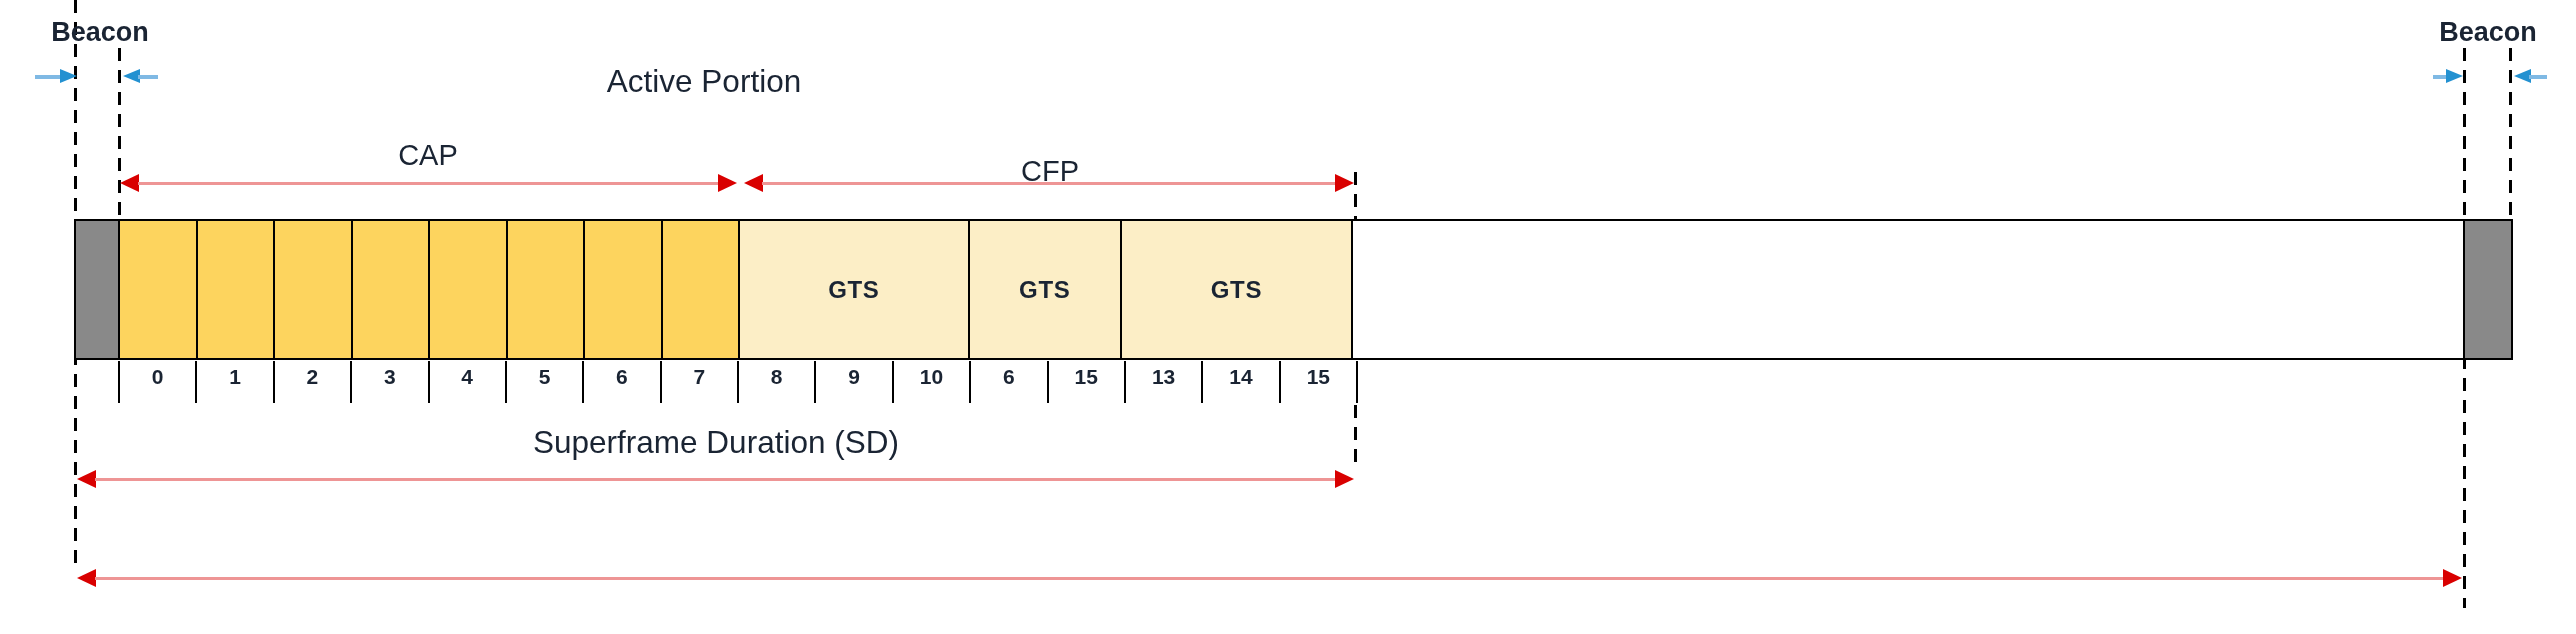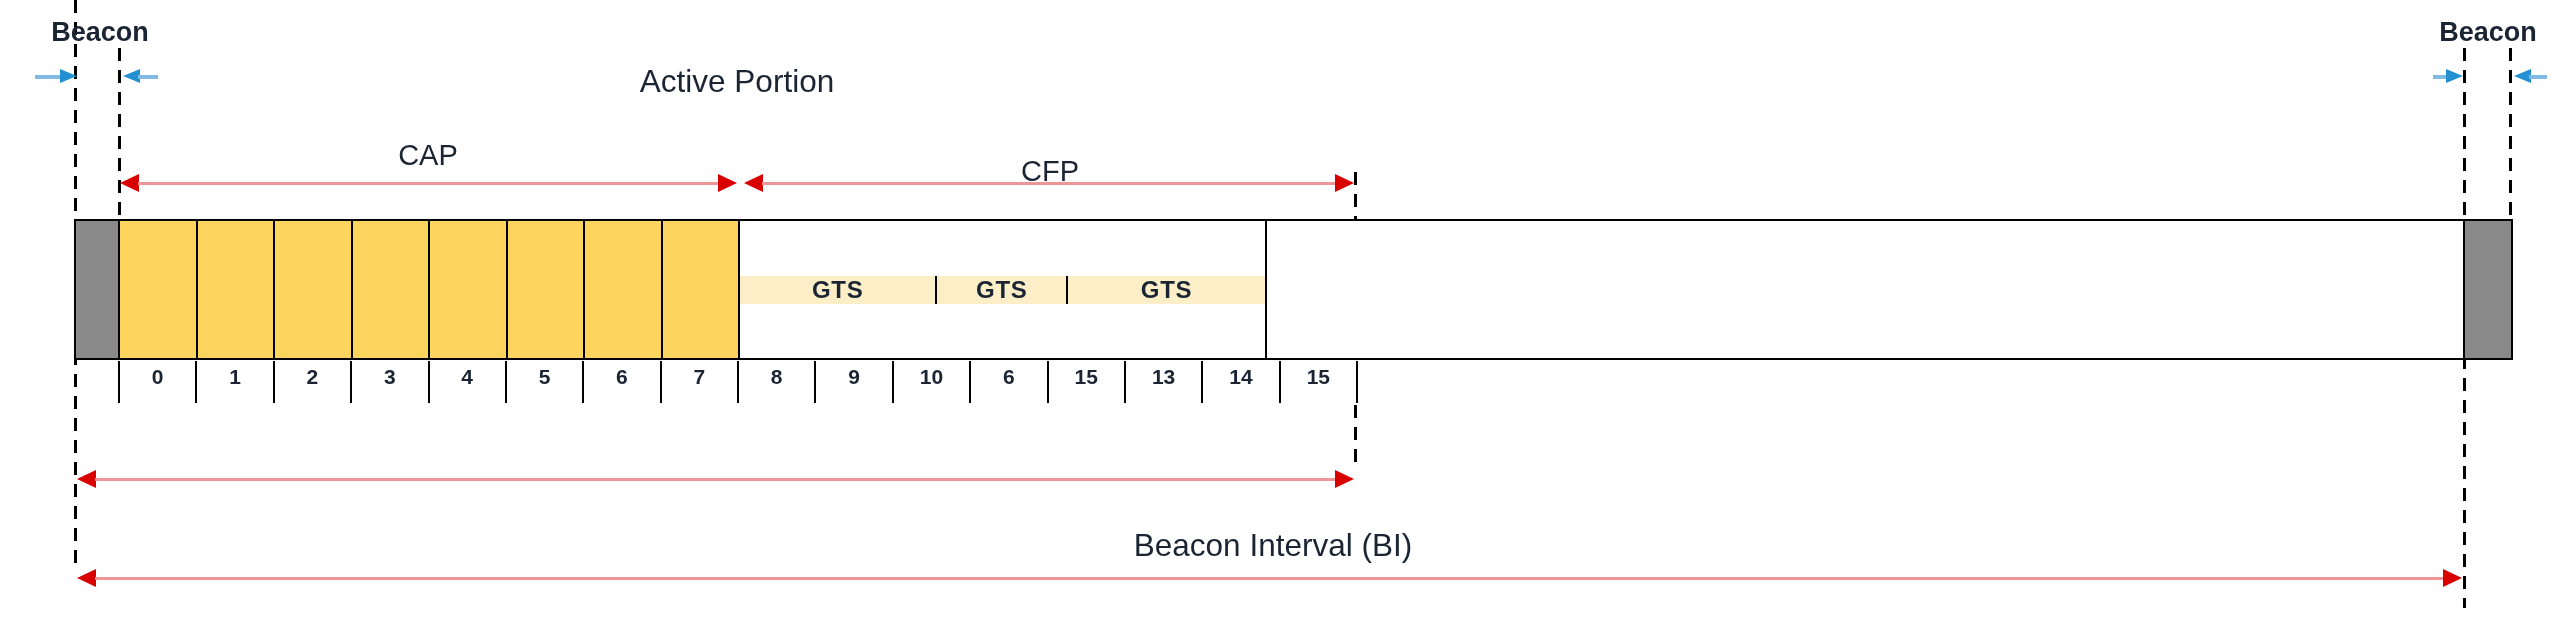--- a/index.html
+++ b/index.html
@@ -16,21 +16,21 @@
   #dl-left-inner {left:118px;top:48px;height:173px;}
   #dl-sd-top     {left:1354px;top:172px;height:48px;}
   #dl-sd-bottom  {left:1354px;top:405px;height:64px;}
   #dl-right-inner{left:2463px;top:48px;height:560px;}
   #dl-right-outer{left:2509px;top:48px;height:173px;}
   
   .lbl{position:absolute;text-align:center;white-space:nowrap;}
   .lbl.bold{font-weight:700;}
   #beacon-left   {left:23px;width:154px;top:17px;font-size:27px;}
   #beacon-right  {left:2411px;width:154px;top:17px;font-size:27px;}
-  #active-portion{left:597px;width:280px;top:63px;font-size:31.5px;}
+  #active-portion{left:564px;width:280px;top:63px;font-size:31.5px;}
   #inactive-portion{left:1773px;width:280px;top:63px;font-size:31.5px;}
   #cap-label{left:358px;width:140px;top:139px;font-size:29px;}
   #cfp-label{left:980px;width:140px;top:139px;font-size:29px;margin-top:16px;}
   #sd-label{left:506px;width:420px;top:424px;font-size:31.5px;}
   #bi-label{left:1063px;width:420px;top:527px;font-size:31.5px;}
   
   .arrow{position:absolute;height:18px;}
   .arrow .line{position:absolute;top:7.7px;height:3.5px;background:var(--red_line,#ee9595);left:18px;right:18px;}
   .arrow .tri-l{position:absolute;left:0;top:0;width:0;height:0;
     border-top:9px solid transparent;border-bottom:9px solid transparent;
@@ -58,21 +58,21 @@
     border:2.8px solid var(--border,#000);box-sizing:border-box;
     display:flex;background:#fff;
   }
   #bar .seg{height:100%;box-sizing:border-box;}
   .beacon-block{background:var(--beacon_block,#898989);}
   #beacon-block-left {width:44px;border-right:2.8px solid var(--border,#000);}
   #beacon-block-right{width:46px;}
   #cap-region{width:620px;border-right:2.8px solid var(--border,#000);display:flex;}
   #cap-region .slot{flex:1;background:var(--cap_slot,#fdd45e);box-sizing:border-box;}
   #cap-region .slot:not(:last-child){border-right:2.8px solid var(--border,#000);}
-  #cfp-region{width:527px;border-right:2.8px solid var(--border,#000);display:flex;align-items:center;}
+  #cfp-region{width:613px;border-right:2.8px solid var(--border,#000);display:flex;}
   .gts-block{background:var(--cfp_block,#fceec6);box-sizing:border-box;
     display:flex;align-items:center;justify-content:center;
     font-size:24px;font-weight:700;letter-spacing:0.7px;}
   #gts-1{width:37.6%;border-right:2.8px solid var(--border,#000);}
   #gts-2{width:24.9%;border-right:2.8px solid var(--border,#000);}
   #gts-3{flex:1;}
   #inactive-region{flex:1;background:var(--inactive_fill,#fff);border-right:2.8px solid var(--border,#000);}
   
   #slot-numbers{
     position:absolute;left:118px;top:361px;width:1240px;height:42px;
@@ -169,27 +169,27 @@
     <div class="num">8</div>
     <div class="num">9</div>
     <div class="num">10</div>
     <div class="num">6</div>
     <div class="num">15</div>
     <div class="num">13</div>
     <div class="num">14</div>
     <div class="num">15</div>
   </div>
 
+  <div class="lbl" id="sd-label">Superframe Duration (SD)</div>
   <div class="arrow" id="sd-arrow">
     <div class="tri-l"></div>
     <div class="line"></div>
     <div class="tri-r"></div>
   </div>
 
-  <div class="lbl" id="bi-label">Beacon Interval (BI)</div>
   <div class="arrow" id="bi-arrow">
     <div class="tri-l"></div>
     <div class="line"></div>
     <div class="tri-r"></div>
   </div>
 
 </div>
 
 
 </body></html>

